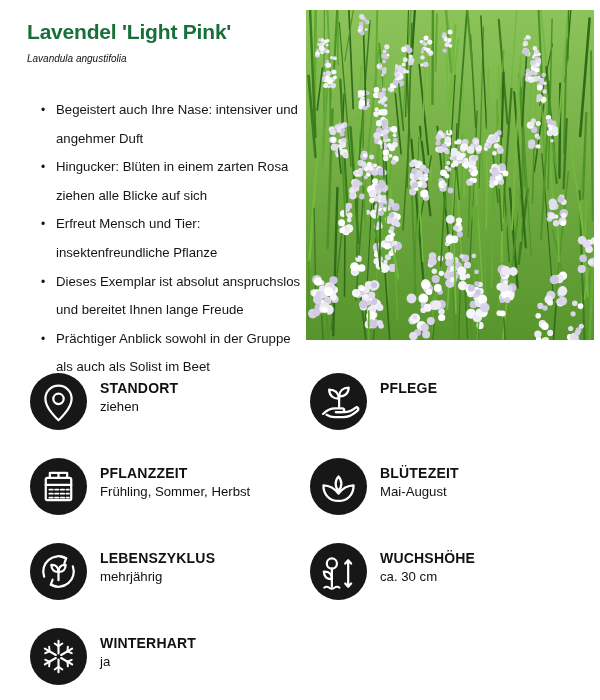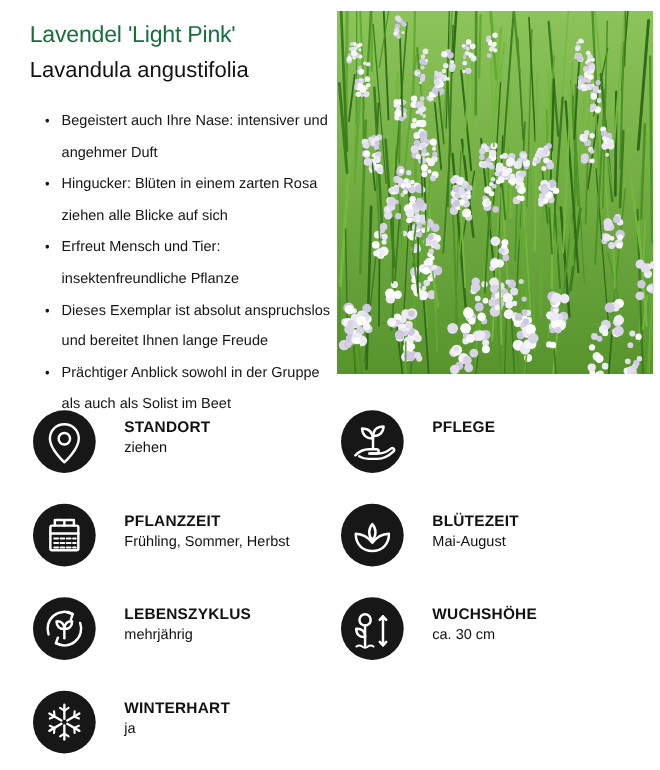--- a/index.html
+++ b/index.html
@@ -1,29 +1,29 @@
 <!DOCTYPE html>
 <html style="--title-green: #176f3a; --icon-bg: #171717;"><head>
 <meta charset="utf-8">
 <style>
   html,body{margin:0;padding:0;background:#fff;}
   .page{position:relative;width:600px;height:700px;background:#fff;overflow:hidden;
         font-family:"Liberation Sans",sans-serif;color:#1a1a1a;}
-  .title{position:absolute;left:27px;top:20px;font-size:21px;font-weight:400;
+  .title{position:absolute;left:27px;top:20px;font-size:21px;font-weight:700;
          letter-spacing:-0.2px;color:var(--title-green,#176f3a);}
-  .subtitle{position:absolute;left:27px;top:53px;font-size:20px;color:#111;}
+  .subtitle{position:absolute;left:27px;top:53px;font-size:10px;font-style:italic;color:#111;}
   .features{position:absolute;left:27px;top:84px;width:296px;margin:12px;padding:0;list-style:none;}
   .features li{position:relative;padding-left:17px;font-size:13.2px;line-height:28.6px;
                white-space:pre-line;color:#151515;}
   .features li::before{content:"\2022";position:absolute;left:2px;top:0;font-size:12px;}
   .photo{position:absolute;left:306px;top:10px;width:288px;height:330px;overflow:hidden;}
   .photo svg{display:block;}
   .attrs{position:absolute;left:30px;top:373px;width:565px;display:grid;
           grid-template-columns:280px 285px;grid-auto-rows:85px;}
-  .attr{display:flex;align-items:flex-start;gap:13px;}
+  .attr{display:flex;align-items:flex-start;}
   .badge{width:57px;height:57px;border-radius:50%;background:var(--icon-bg,#171717);
          flex:none;display:flex;align-items:center;justify-content:center;}
   .badge svg{width:57px;height:57px;}
   .atext{margin-left:13px;padding-top:7px;width:228px;}
   .alabel{font-weight:700;font-size:14px;letter-spacing:0.2px;color:#111;}
   .avalue{font-size:13.2px;line-height:17.5px;margin-top:2px;white-space:pre-line;color:#111;}
   .ico{stroke:#fff;fill:none;stroke-width:2.2;stroke-linecap:round;stroke-linejoin:round;}
   .thin{stroke-width:1.8;}
 </style>
 </head>

